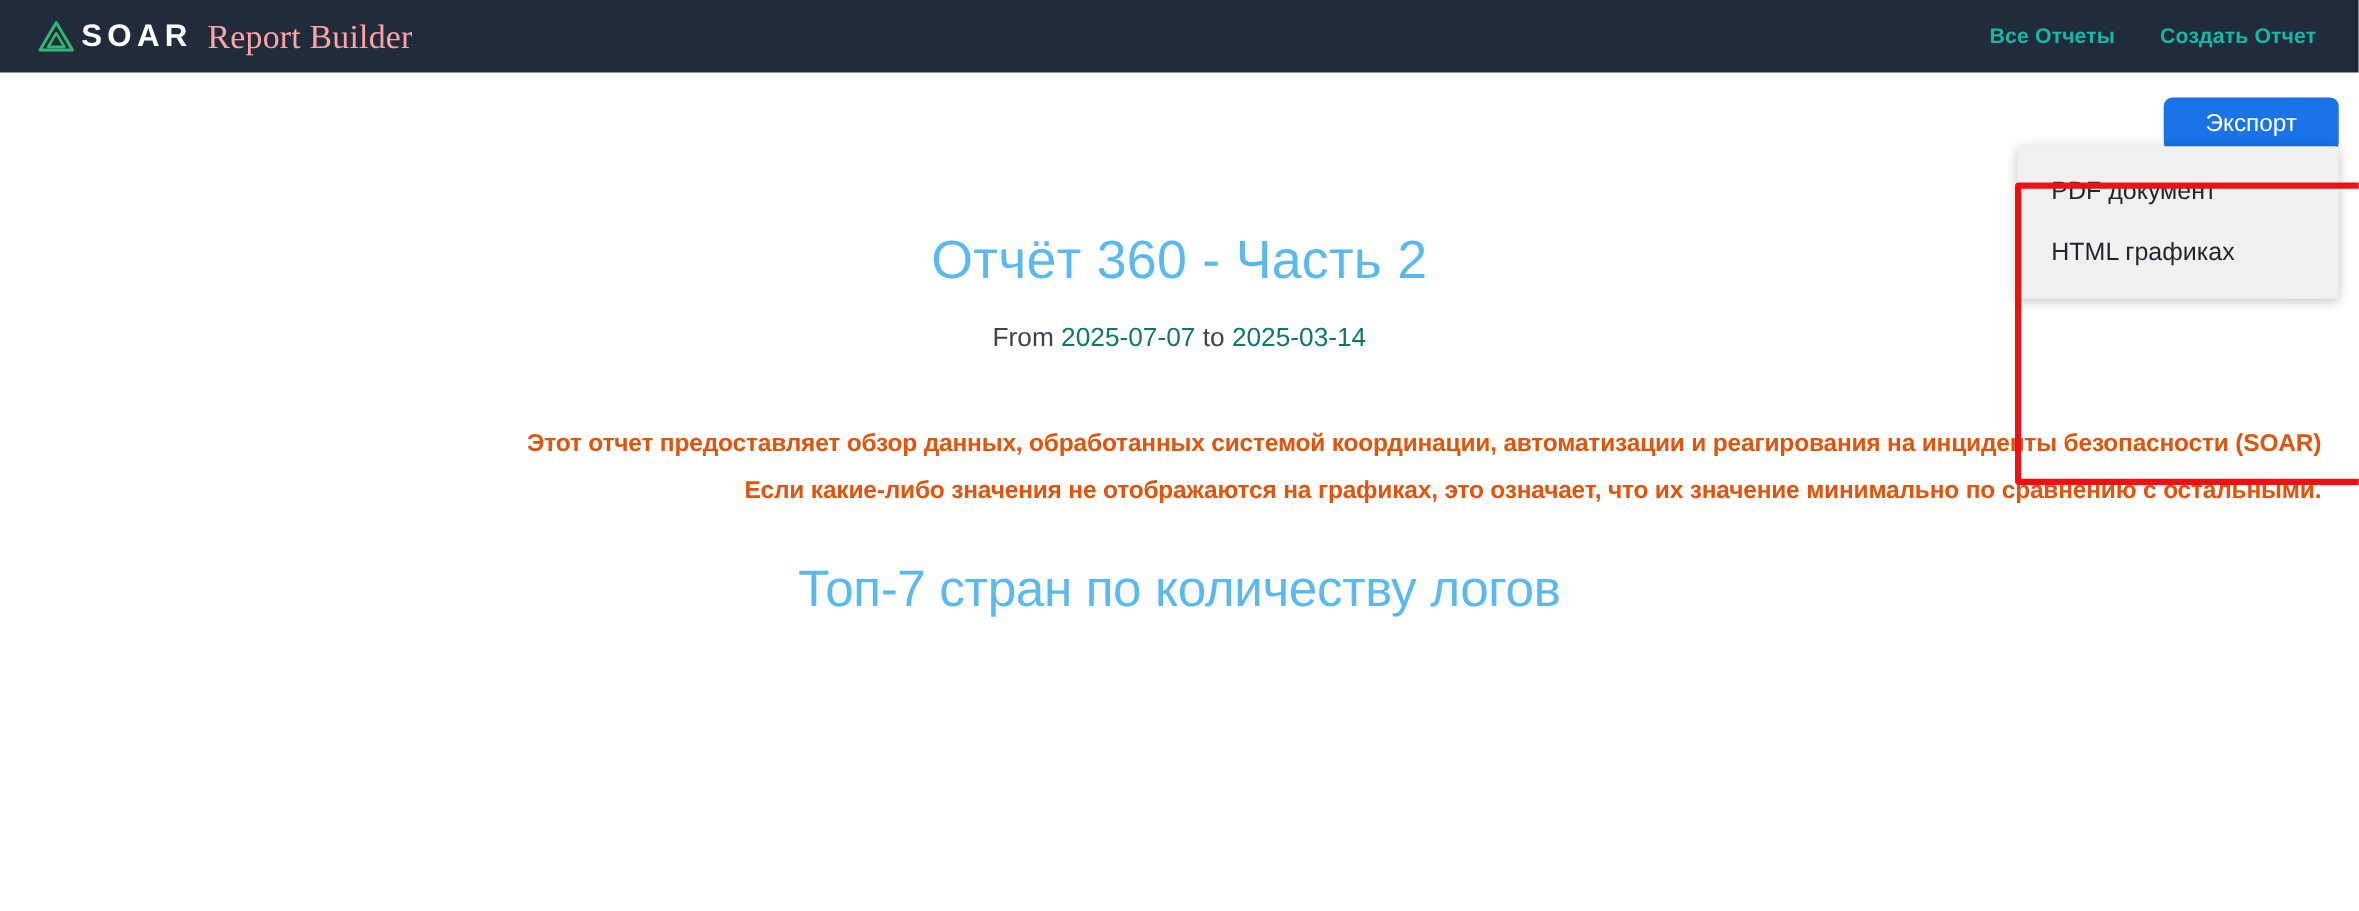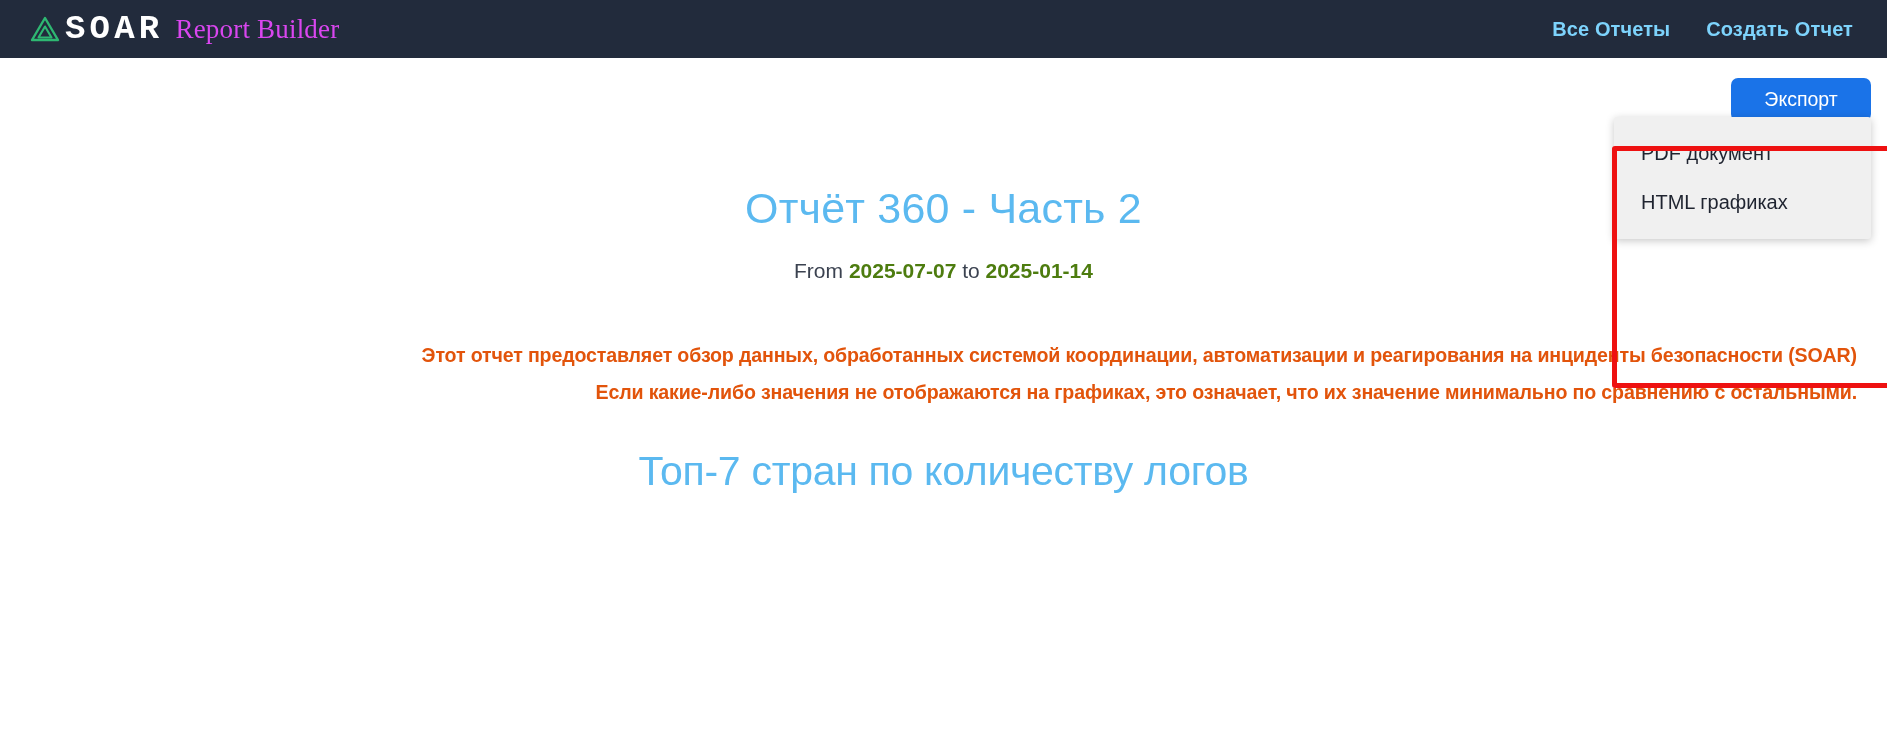--- a/index.html
+++ b/index.html
@@ -42,44 +42,44 @@
   .brand-logo {
     width: 30px;
     height: 28px;
     margin-right: 5px;
     display: block;
     flex: none;
   }
 
   .brand-soar {
     color: #ffffff;
-    font-size: 34px;
+    font-size: 25px;
     font-weight: 700;
     letter-spacing: 4.2px;
-    font-family: Liberation Mono, monospace;
+    font-family: Liberation Sans, sans-serif;
   }
 
   .brand-sub {
-    color: #d946ef;
+    color: #fca5a5;
     font-size: 27px;
     font-weight: 400;
     font-family: "Liberation Serif", "DejaVu Serif", serif;
     margin-left: 12px;
     letter-spacing: 0.2px;
   }
 
   .nav-links {
     display: flex;
     align-items: center;
     gap: 36px;
   }
 
   .nav-link {
-    color: #7dd3fc;
-    font-size: 20px;
+    color: #14b8a6;
+    font-size: 17px;
     font-weight: 700;
     text-decoration: none;
     letter-spacing: 0.1px;
     white-space: nowrap;
     cursor: pointer;
   }
 
   
   .export-wrap {
     position: absolute;
@@ -157,22 +157,22 @@
   }
 
   .report-range {
     text-align: center;
     margin-top: 26px;
     font-size: 21px;
     color: #3b4250;
     font-family: "Liberation Sans", "DejaVu Sans", sans-serif;
   }
   .report-range .date {
-    color: #4d7c0f;
-    font-weight: 700;
+    color: #0f766e;
+    font-weight: 400;
   }
 
   .report-desc {
     margin-top: 56px;
     text-align: right;
     color: #e2540b;
     font-weight: 700;
     font-size: 19.6px;
     line-height: 32px;
     letter-spacing: -0.15px;
@@ -226,21 +226,21 @@
   <div class="annot-box"></div>
 
   <div class="report">
 
     <h1 class="report-title">Отчёт 360 - Часть 2</h1>
 
     <div class="report-range">
       <span>From</span>
       <span class="date">2025-07-07</span>
       <span>to</span>
-      <span class="date">2025-01-14</span>
+      <span class="date">2025-03-14</span>
     </div>
 
     <div class="report-desc">
       <p>Этот отчет предоставляет обзор данных, обработанных системой координации, автоматизации и реагирования на инциденты безопасности (SOAR)</p>
       <p class="gap">Если какие-либо значения не отображаются на графиках, это означает, что их значение минимально по сравнению с остальными.</p>
     </div>
 
     <h2 class="section-heading">Топ-7 стран по количеству логов</h2>
 
   </div>

